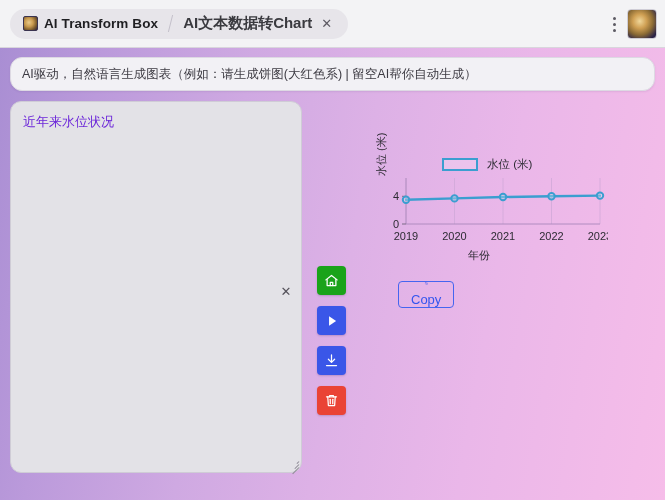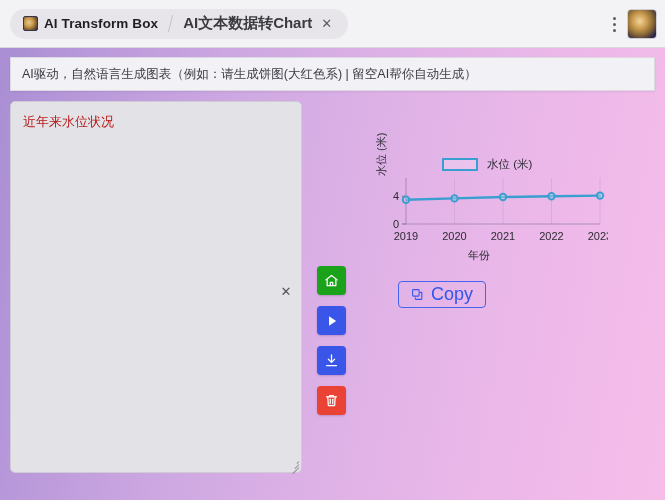--- a/index.html
+++ b/index.html
@@ -97,43 +97,43 @@
 
   
   .prompt-wrap {
     position: absolute; left: 10px; top: 9px;
     width: 645px; height: 34px;
   }
   .prompt-input {
     width: 100%; height: 100%;
     background: #f2f1f5;
     border: 1px solid #ddd9e3;
-    border-radius: 0;
+    border-radius: 12px;
     font-size: 12.5px;
     color: #0c4a6e;
     padding: 0 11px;
     font-family: "Liberation Sans", "DejaVu Sans", sans-serif;
     outline: none;
     box-shadow: 0 1px 2px rgba(80,50,110,.10);
   }
   .prompt-input::placeholder { color: #3c3a42; opacity: 1; }
 
   
   .ta-wrap {
     position: absolute; left: 10px; top: 53px;
     width: 292px; height: 372px;
   }
   .ta {
     width: 100%; height: 100%;
     background: #e3e2e7;
     border: 1px solid #cfccd6;
-    border-radius: 5px;
+    border-radius: 11px;
     resize: none;
     font-size: 13px;
-    color: #b91c1c;
+    color: #6d28d9;
     padding: 10px 12px;
     line-height: 1.5;
     font-family: "Liberation Sans", "DejaVu Sans", sans-serif;
     outline: none;
     overflow: hidden;
   }
   .ta-clear {
     position: absolute; right: 8px; top: 182px;
     width: 16px; height: 16px;
     display: flex; align-items: center; justify-content: center;
@@ -201,25 +201,26 @@
   .cta-row {
     position: absolute; left: 398px; top: 233px;
     display: flex; gap: 12px;
   }
   .cta {
     height: 27px;
     border: 1px solid #4565f0;
     border-radius: 4px;
     background: transparent;
     color: #3355ee;
-    font-size: 18px;
+    font-size: 13px;
     display: flex; align-items: center; gap: 7px;
     padding: 0 12px;
     font-family: "Liberation Sans", "DejaVu Sans", sans-serif;
     white-space: nowrap;
+    flex-direction: column;
   }
   .cta svg { display: block; }
 </style>
 </head>
 <body>
 
 <div class="chrome">
   <div class="tabgroup">
     <div class="tab active">
       <span class="tab-favicon"></span>

